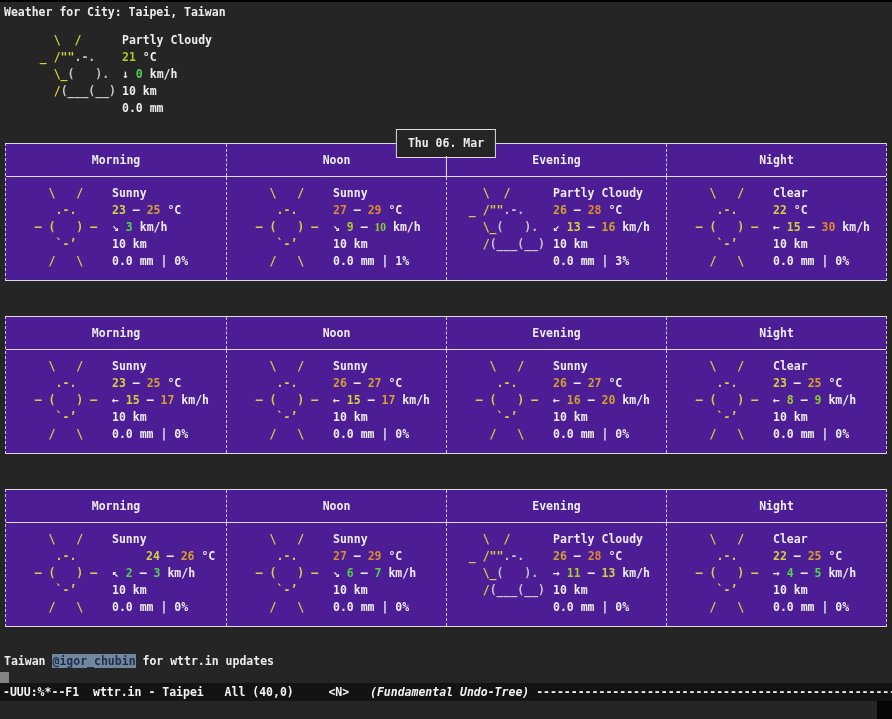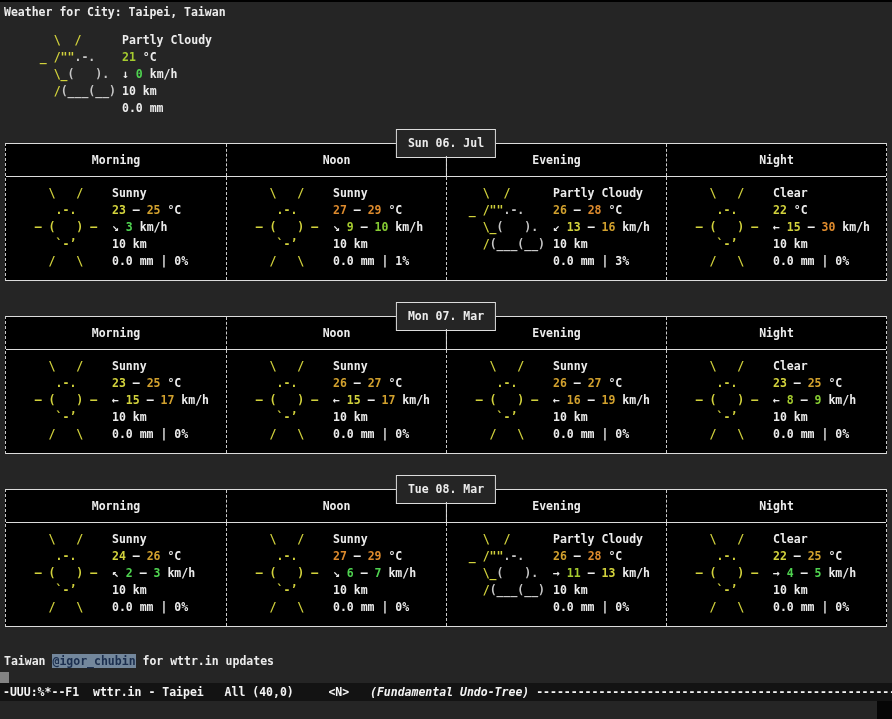--- a/index.html
+++ b/index.html
@@ -13,21 +13,21 @@
   pre { margin:0; font:inherit; }
   .title { padding:4px 0 0 4px; white-space:pre; }
   .current { display:flex; margin:11px 0 0 26px; }
   .current .wicon { width:96px; }
   .lines div { height:17px; white-space:pre; }
   .day { position:relative; width:882px; margin:35px auto 0; }
   .day.first { margin-top:26px; }
   .wtable {
     border-top:1px solid #dcdcdc; border-bottom:1px solid #dcdcdc;
     border-left:1px dashed #c9c9c9; border-right:1px dashed #c9c9c9;
-    background:#000000;
+    background:#4c1d95;
   }
   .datebox {
     position:absolute; top:-14px; left:50%; transform:translateX(-50%);
     height:27px; line-height:26px; padding:0 11px;
     border:1px solid #dcdcdc; background:#252525; z-index:3; white-space:pre;
   }
   .datebox::after {
     content:""; position:absolute; left:50%; top:26px; height:20px; width:0;
     border-left:1px solid #dcdcdc;
   }
@@ -61,21 +61,21 @@
     <div>Partly Cloudy</div>
     <div><span style="color: rgb(166, 204, 47); text-align: center;">21</span><span> °C</span></div>
     <div><span>↓ </span><span style="color: rgb(79, 211, 80);">0</span><span> km/h</span></div>
     <div>10 km</div>
     <div>0.0 mm</div>
   </div>
 </div>
 
 <div id="forecast">
     <section class="day first">
-      <div class="datebox">Sun 06. Jul</div>
+      <div class="datebox">Thu 06. Mar</div>
       <div class="wtable">
         <div class="head">
           <div>Morning</div>
           <div>Noon</div>
           <div>Evening</div>
           <div>Night</div>
         </div>
         <div class="cells">
           <div class="cell">
             <pre class="wicon"><div><span style="color: rgb(210, 210, 60);">     \   /</span></div><div><span style="color: rgb(210, 210, 60);">      .-.</span></div><div><span style="color: rgb(210, 210, 60);">   – (   ) –</span></div><div><span style="color: rgb(210, 210, 60);">      `-’</span></div><div><span style="color: rgb(210, 210, 60);">     /   \</span></div></pre>
@@ -85,21 +85,21 @@
               <div><span>↘ </span><span style="color: rgb(79, 211, 80);">3</span><span> km/h</span></div>
               <div>10 km</div>
               <div>0.0 mm | 0%</div>
             </div>
           </div>
           <div class="cell">
             <pre class="wicon"><div><span style="color: rgb(210, 210, 60);">     \   /</span></div><div><span style="color: rgb(210, 210, 60);">      .-.</span></div><div><span style="color: rgb(210, 210, 60);">   – (   ) –</span></div><div><span style="color: rgb(210, 210, 60);">      `-’</span></div><div><span style="color: rgb(210, 210, 60);">     /   \</span></div></pre>
             <div class="lines">
               <div>Sunny</div>
               <div><span style="color: rgb(221, 138, 45);">27</span><span> – </span><span style="color: rgb(221, 138, 45);">29</span><span> °C</span></div>
-              <div><span>↘ </span><span style="color: rgb(166, 204, 47);">9</span><span> – </span><span style="color: rgb(134, 204, 51);">10</span><span> km/h</span></div>
+              <div><span>↘ </span><span style="color: rgb(166, 204, 47);">9</span><span> – </span><span style="color: rgb(134, 204, 51); font-family: Liberation Serif, serif;">10</span><span> km/h</span></div>
               <div>10 km</div>
               <div>0.0 mm | 1%</div>
             </div>
           </div>
           <div class="cell">
             <pre class="wicon"><div><span style="color: rgb(210, 210, 60);">    \  /</span></div><div><span style="color: rgb(210, 210, 60);">  _ /""</span><span style="color: rgb(198, 198, 198);">.-.</span></div><div><span style="color: rgb(210, 210, 60);">    \_</span><span style="color: rgb(198, 198, 198);">(   ).</span></div><div><span style="color: rgb(210, 210, 60);">    /</span><span style="color: rgb(198, 198, 198);">(___(__)</span></div></pre>
             <div class="lines">
               <div>Partly Cloudy</div>
               <div><span style="color: rgb(210, 161, 46);">26</span><span> – </span><span style="color: rgb(221, 138, 45);">28</span><span> °C</span></div>
               <div><span>↙ </span><span style="color: rgb(210, 210, 60);">13</span><span> – </span><span style="color: rgb(210, 161, 46);">16</span><span> km/h</span></div>
@@ -114,21 +114,20 @@
               <div><span style="color: rgb(210, 210, 60);">22</span><span> °C</span></div>
               <div><span>← </span><span style="color: rgb(210, 210, 60);">15</span><span> – </span><span style="color: rgb(221, 138, 45);">30</span><span> km/h</span></div>
               <div>10 km</div>
               <div>0.0 mm | 0%</div>
             </div>
           </div>
         </div>
       </div>
     </section>
     <section class="day">
-      <div class="datebox">Mon 07. Mar</div>
       <div class="wtable">
         <div class="head">
           <div>Morning</div>
           <div>Noon</div>
           <div>Evening</div>
           <div>Night</div>
         </div>
         <div class="cells">
           <div class="cell">
             <pre class="wicon"><div><span style="color: rgb(210, 210, 60);">     \   /</span></div><div><span style="color: rgb(210, 210, 60);">      .-.</span></div><div><span style="color: rgb(210, 210, 60);">   – (   ) –</span></div><div><span style="color: rgb(210, 210, 60);">      `-’</span></div><div><span style="color: rgb(210, 210, 60);">     /   \</span></div></pre>
@@ -148,53 +147,52 @@
               <div><span>← </span><span style="color: rgb(210, 210, 60);">15</span><span> – </span><span style="color: rgb(210, 161, 46);">17</span><span> km/h</span></div>
               <div>10 km</div>
               <div>0.0 mm | 0%</div>
             </div>
           </div>
           <div class="cell">
             <pre class="wicon"><div><span style="color: rgb(210, 210, 60);">     \   /</span></div><div><span style="color: rgb(210, 210, 60);">      .-.</span></div><div><span style="color: rgb(210, 210, 60);">   – (   ) –</span></div><div><span style="color: rgb(210, 210, 60);">      `-’</span></div><div><span style="color: rgb(210, 210, 60);">     /   \</span></div></pre>
             <div class="lines">
               <div>Sunny</div>
               <div><span style="color: rgb(210, 161, 46);">26</span><span> – </span><span style="color: rgb(210, 161, 46);">27</span><span> °C</span></div>
-              <div><span>← </span><span style="color: rgb(210, 161, 46);">16</span><span> – </span><span style="color: rgb(210, 161, 46);">19</span><span> km/h</span></div>
+              <div><span>← </span><span style="color: rgb(210, 161, 46);">16</span><span> – </span><span style="color: rgb(210, 161, 46);">20</span><span> km/h</span></div>
               <div>10 km</div>
               <div>0.0 mm | 0%</div>
             </div>
           </div>
           <div class="cell">
             <pre class="wicon"><div><span style="color: rgb(210, 210, 60);">     \   /</span></div><div><span style="color: rgb(210, 210, 60);">      .-.</span></div><div><span style="color: rgb(210, 210, 60);">   – (   ) –</span></div><div><span style="color: rgb(210, 210, 60);">      `-’</span></div><div><span style="color: rgb(210, 210, 60);">     /   \</span></div></pre>
             <div class="lines">
               <div>Clear</div>
               <div><span style="color: rgb(210, 210, 60);">23</span><span> – </span><span style="color: rgb(210, 161, 46);">25</span><span> °C</span></div>
               <div><span>← </span><span style="color: rgb(166, 204, 47);">8</span><span> – </span><span style="color: rgb(134, 204, 51);">9</span><span> km/h</span></div>
               <div>10 km</div>
               <div>0.0 mm | 0%</div>
             </div>
           </div>
         </div>
       </div>
     </section>
     <section class="day">
-      <div class="datebox">Tue 08. Mar</div>
       <div class="wtable">
         <div class="head">
           <div>Morning</div>
           <div>Noon</div>
           <div>Evening</div>
           <div>Night</div>
         </div>
         <div class="cells">
           <div class="cell">
             <pre class="wicon"><div><span style="color: rgb(210, 210, 60);">     \   /</span></div><div><span style="color: rgb(210, 210, 60);">      .-.</span></div><div><span style="color: rgb(210, 210, 60);">   – (   ) –</span></div><div><span style="color: rgb(210, 210, 60);">      `-’</span></div><div><span style="color: rgb(210, 210, 60);">     /   \</span></div></pre>
             <div class="lines">
               <div>Sunny</div>
-              <div><span style="color: rgb(210, 210, 60);">24</span><span> – </span><span style="color: rgb(210, 161, 46);">26</span><span> °C</span></div>
+              <div><span style="color: rgb(210, 210, 60); margin-left: 34px;">24</span><span> – </span><span style="color: rgb(210, 161, 46);">26</span><span> °C</span></div>
               <div><span>↖ </span><span style="color: rgb(79, 211, 80);">2</span><span> – </span><span style="color: rgb(79, 211, 80);">3</span><span> km/h</span></div>
               <div>10 km</div>
               <div>0.0 mm | 0%</div>
             </div>
           </div>
           <div class="cell">
             <pre class="wicon"><div><span style="color: rgb(210, 210, 60);">     \   /</span></div><div><span style="color: rgb(210, 210, 60);">      .-.</span></div><div><span style="color: rgb(210, 210, 60);">   – (   ) –</span></div><div><span style="color: rgb(210, 210, 60);">      `-’</span></div><div><span style="color: rgb(210, 210, 60);">     /   \</span></div></pre>
             <div class="lines">
               <div>Sunny</div>
               <div><span style="color: rgb(221, 138, 45);">27</span><span> – </span><span style="color: rgb(221, 138, 45);">29</span><span> °C</span></div>

